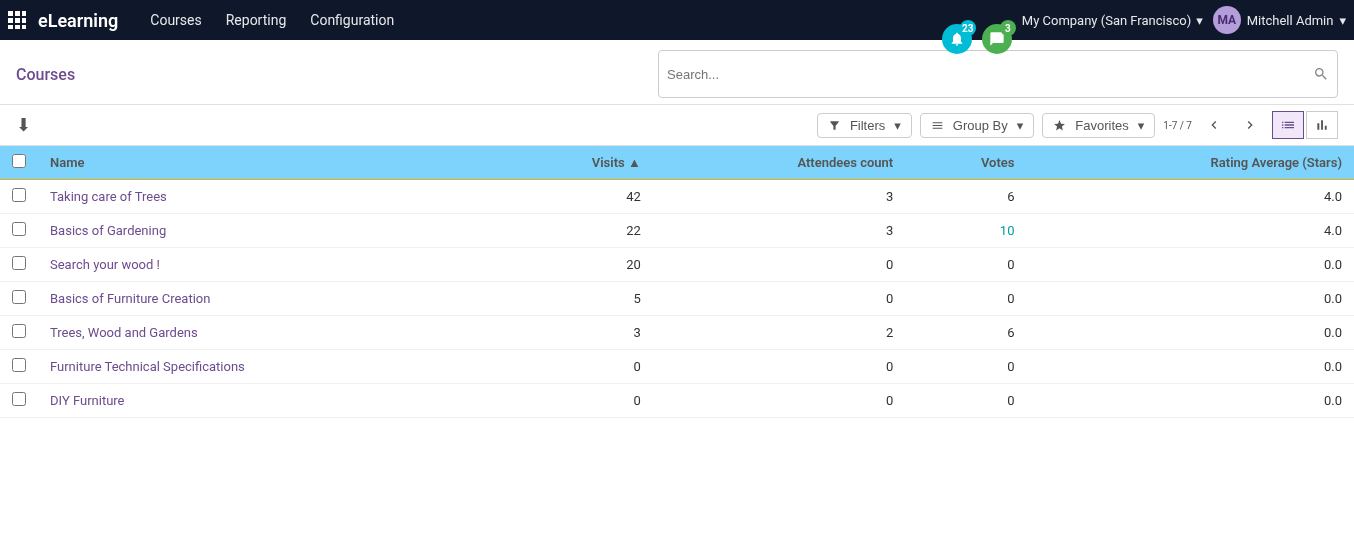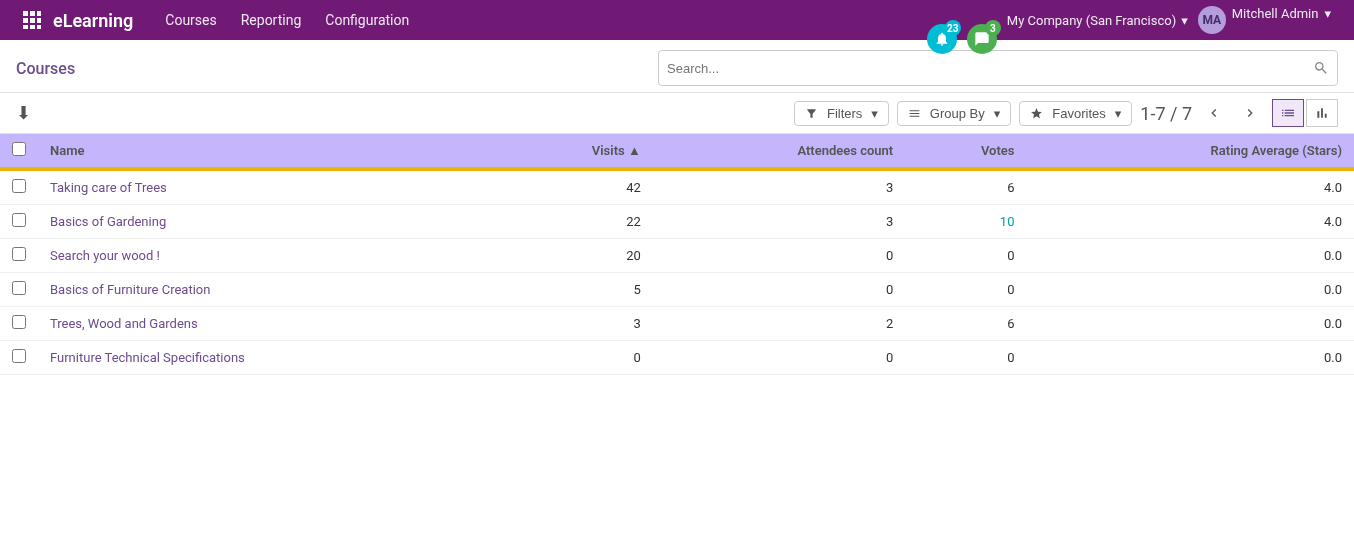--- a/index.html
+++ b/index.html
@@ -1,24 +1,24 @@
 <!DOCTYPE html>
 <html><head>
   <meta charset="utf-8">
   <style>
     * { box-sizing: border-box; margin: 0; padding: 0; }
     body { font-family: -apple-system, BlinkMacSystemFont, 'Segoe UI', Roboto, sans-serif; font-size: 14px; background: #fff; color: #333; }
 
     
     .topnav {
-      background: #701a75;
+      background: #0f172a;
       display: flex;
       align-items: center;
       height: 40px;
-      padding: 0 23px;
+      padding: 0 8px;
       color: #fff;
     }
     .topnav-grid-icon {
       margin-right: 12px;
       cursor: pointer;
       display: flex; align-items: center;
     }
     .topnav-brand {
       font-size: 18px;
       font-weight: 600;
@@ -64,21 +64,21 @@
     .company-name {
       color: rgba(255,255,255,0.9);
       cursor: pointer;
       font-size: 13px;
       display: flex; align-items: center; gap: 5px;
     }
     .user-name {
       color: rgba(255,255,255,0.9);
       cursor: pointer;
       font-size: 13px;
-      display: flex; align-items: flex-start; gap: 6px;
+      display: flex; align-items: center; gap: 6px;
     }
     .avatar {
       width: 28px; height: 28px;
       border-radius: 50%;
       background: #b39ddb;
       display: flex; align-items: center; justify-content: center;
       font-size: 12px;
       font-weight: 700;
       color: #4a2c6e;
     }
@@ -95,21 +95,21 @@
       font-size: 16px;
       font-weight: 500;
       color: #6d4c8e;
     }
     .search-bar {
       display: flex;
       align-items: center;
       border: 1px solid #ccc;
       border-radius: 4px;
       width: 680px;
-      height: 36px;
+      height: 48px;
       overflow: hidden;
     }
     .search-bar input {
       flex: 1;
       border: none;
       outline: none;
       padding: 0 8px;
       font-size: 13px;
       color: #555;
     }
@@ -149,21 +149,21 @@
     .toolbar-icon-btn {
       display: flex; align-items: center; justify-content: center;
       width: 28px; height: 28px;
       border: none;
       background: transparent;
       cursor: pointer;
       color: #555;
       font-size: 16px;
     }
     .pagination-info {
-      font-size: 18px;
+      font-size: 10px;
       color: #555;
     }
     .view-toggles {
       display: flex; gap: 2px;
     }
     .view-btn {
       width: 32px; height: 28px;
       display: flex; align-items: center; justify-content: center;
       border: 1px solid #ccc;
       background: #fff;
@@ -181,22 +181,22 @@
     .data-table {
       width: 100%;
       border-collapse: collapse;
     }
     .data-table th {
       text-align: right;
       padding: 8px 12px;
       font-size: 13px;
       font-weight: 600;
       color: #555;
-      border-bottom: 4px solid #eab308;
-      background: #c4b5fd;
+      border-bottom: 1px solid #eab308;
+      background: #7dd3fc;
     }
     .data-table th.left { text-align: left; }
     .data-table th.sortable {
       cursor: pointer;
     }
     .data-table td {
       padding: 8px 12px;
       font-size: 13px;
       color: #333;
       border-bottom: 1px solid #f0f0f0;
@@ -393,15 +393,23 @@
           <td>0.0</td>
         </tr>
         <tr>
           <td class="checkbox-cell"><input type="checkbox" style=""></td>
           <td class="left name-link">Furniture Technical Specifications</td>
           <td>0</td>
           <td>0</td>
           <td>0</td>
           <td>0.0</td>
         </tr>
+        <tr>
+          <td class="checkbox-cell"><input type="checkbox" style=""></td>
+          <td class="left name-link">DIY Furniture</td>
+          <td>0</td>
+          <td>0</td>
+          <td>0</td>
+          <td>0.0</td>
+        </tr>
       </tbody>
   </table>
 </div>
 
 </body></html>

